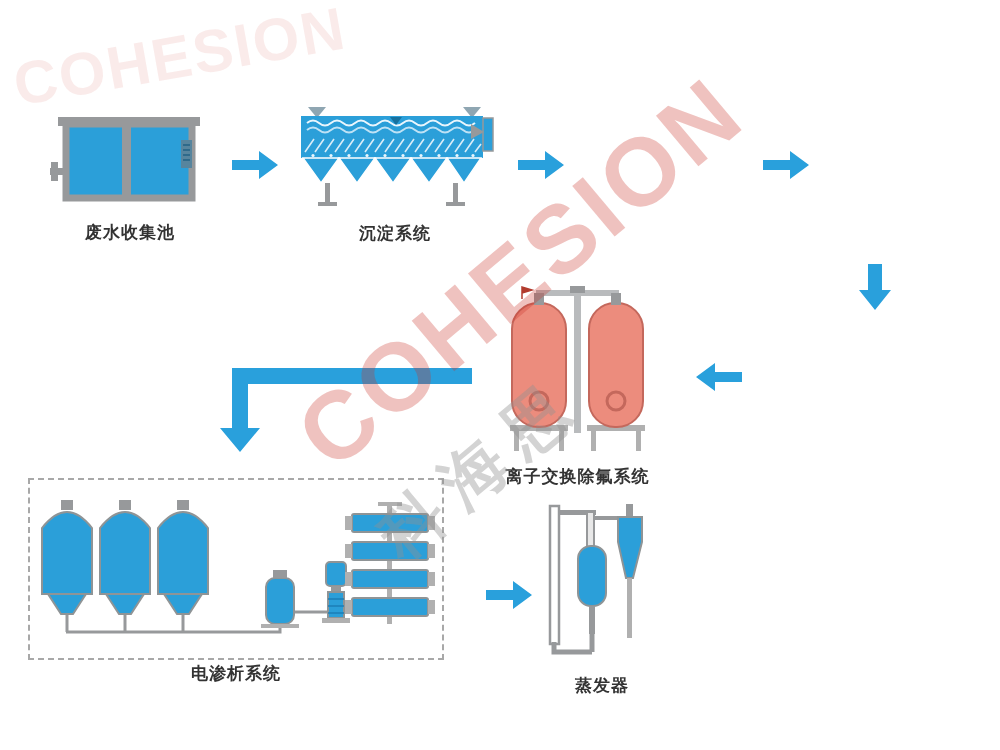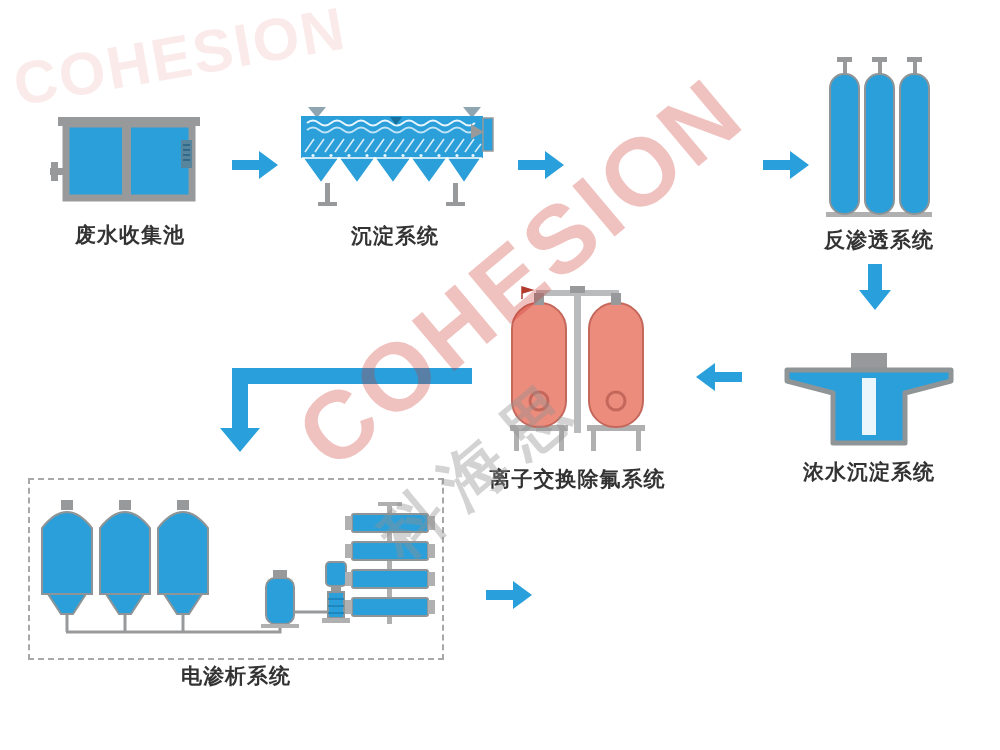--- a/index.html
+++ b/index.html
@@ -1,19 +1,19 @@
 <!DOCTYPE html>
 <html><head>
 <meta charset="utf-8">
 <style>
   html,body{margin:0;padding:0;background:#fff;}
   body{font-family:"Liberation Sans","DejaVu Sans",sans-serif;}
   .canvas{position:relative;width:1000px;height:750px;background:#ffffff;overflow:hidden;}
   .node{position:absolute;display:flex;flex-direction:column;align-items:center;z-index:2;}
-  .label{margin-top:14px;font-size:21px;font-weight:bold;color:#333333;letter-spacing:1px;white-space:nowrap;}
+  .label{margin-top:14px;font-size:17px;font-weight:bold;color:#333333;letter-spacing:1px;white-space:nowrap;}
   .arrow{position:absolute;z-index:1;line-height:0;}
   .dashed-box{width:412px;height:178px;border:2px dashed #A8A8A8;}
   .wm{position:absolute;z-index:6;pointer-events:none;user-select:none;font-weight:800;white-space:nowrap;}
   .wm-main{left:170px;top:218px;width:700px;text-align:center;font-size:96px;letter-spacing:4px;color:rgba(203,52,42,0.30);transform:rotate(-40deg);}
   .wm-cn{left:300px;top:425px;width:360px;text-align:center;font-size:64px;letter-spacing:16px;color:rgba(145,145,145,0.40);transform:rotate(-40deg);}
   .wm-faint{left:-30px;top:22px;width:420px;text-align:center;font-size:60px;letter-spacing:2px;color:rgba(208,57,46,0.10);transform:rotate(-10deg);}
 </style>
 </head>
 <body>
 
@@ -82,52 +82,27 @@
       </svg>
   </div>
 
 
   <div class="arrow" style="left:763px;top:150px;">
     <svg width="46" height="30" viewBox="0 0 46 30">
         <polygon points="0,10 27,10 27,1 46,15 27,29 27,20 0,20" fill="#29A0DC"></polygon>
       </svg>
   </div>
 
-  <div class="node" style="left:824px;top:54px;width:110px;">
-    <svg width="110" height="170" viewBox="0 0 110 170">
-      <g fill="#97999B">
-        <rect x="13" y="3" width="15" height="5"></rect>
-          <rect x="19" y="8" width="4" height="16"></rect>
-        <rect x="48" y="3" width="15" height="5"></rect>
-          <rect x="54" y="8" width="4" height="16"></rect>
-        <rect x="83" y="3" width="15" height="5"></rect>
-          <rect x="89" y="8" width="4" height="16"></rect>
-      </g>
-      <rect x="2" y="158" width="106" height="5" fill="#B0B0B0"></rect>
-      <rect x="6" y="20" width="29" height="140" rx="14" fill="#2B9FD9" stroke="#8F9496" stroke-width="2"></rect>
-      <rect x="41" y="20" width="29" height="140" rx="14" fill="#2B9FD9" stroke="#8F9496" stroke-width="2"></rect>
-      <rect x="76" y="20" width="29" height="140" rx="14" fill="#2B9FD9" stroke="#8F9496" stroke-width="2"></rect>
-    </svg>
-    <div class="label" style="margin-top:2px">反渗透系统</div>
-  </div>
 
   <div class="arrow" style="left:858px;top:264px;">
     <svg width="34" height="48" viewBox="0 0 34 48">
         <polygon points="10,0 24,0 24,26 33,26 17,46 1,26 10,26" fill="#29A0DC"></polygon>
       </svg>
   </div>
 
-  <div class="node" style="left:783px;top:350px;width:172px;">
-    <svg width="172" height="98" viewBox="0 0 172 98">
-      <rect x="68" y="3" width="36" height="19" fill="#97999B"></rect>
-      <polygon points="4,20 168,20 168,31 122,43 122,93 50,93 50,43 4,31" fill="#2B9FD9" stroke="#8F9496" stroke-width="5" stroke-linejoin="round"></polygon>
-      <rect x="79" y="28" width="14" height="57" fill="#EAF5FC"></rect>
-    </svg>
-    <div class="label" style="margin-top:10px">浓水沉淀系统</div>
-  </div>
 
   <div class="arrow" style="left:696px;top:362px;">
     <svg width="46" height="30" viewBox="0 0 46 30">
         <polygon points="46,10 19,10 19,1 0,15 19,29 19,20 46,20" fill="#29A0DC"></polygon>
       </svg>
   </div>
 
   <div class="node" style="left:500px;top:285px;width:155px;">
     <svg width="155" height="172" viewBox="0 0 155 172">
       <path d="M39 24 V8 H116 V24" stroke="#B9BBBD" stroke-width="6" fill="none"></path>
@@ -205,18 +180,33 @@
     </div>
     <div class="label" style="margin-top:2px">电渗析系统</div>
   </div>
 
   <div class="arrow" style="left:486px;top:580px;">
     <svg width="46" height="30" viewBox="0 0 46 30">
         <polygon points="0,10 27,10 27,1 46,15 27,29 27,20 0,20" fill="#29A0DC"></polygon>
       </svg>
   </div>
 
+  <div class="node" style="left:538px;top:502px;width:128px;">
+    <svg width="128" height="162" viewBox="0 0 128 162">
+      <rect x="14" y="8" width="44" height="5" fill="#97999B"></rect>
+      <path d="M56 16 H86" stroke="#97999B" stroke-width="4"></path>
+      <rect x="12" y="4" width="9" height="138" fill="#FFFFFF" stroke="#97999B" stroke-width="2.5"></rect>
+      <path d="M16 140 V150 H54 M54 130 V150" stroke="#97999B" stroke-width="5" fill="none"></path>
+      <rect x="49" y="10" width="7" height="36" fill="#E8E8E8" stroke="#97999B" stroke-width="2"></rect>
+      <rect x="40" y="44" width="28" height="60" rx="13" fill="#2B9FD9" stroke="#8F9496" stroke-width="2"></rect>
+      <rect x="51" y="104" width="6" height="28" fill="#97999B"></rect>
+      <rect x="88" y="2" width="7" height="13" fill="#97999B"></rect>
+      <path d="M80 15 H104 V40 L95 76 H88 L80 40 Z" fill="#2B9FD9" stroke="#8F9496" stroke-width="2"></path>
+      <rect x="89" y="76" width="5" height="60" fill="#B0B0B0"></rect>
+    </svg>
+    <div class="label" style="margin-top:10px">蒸发器</div>
+  </div>
 
   <div class="wm wm-faint">COHESION</div>
   <div class="wm wm-main">COHESION</div>
   <div class="wm wm-cn">科海思</div>
 
 </div>
 
 </body></html>

